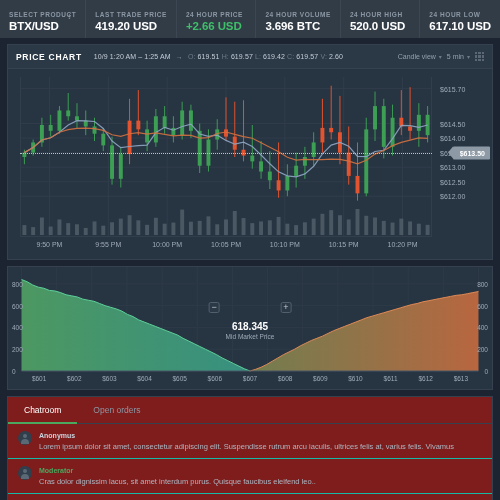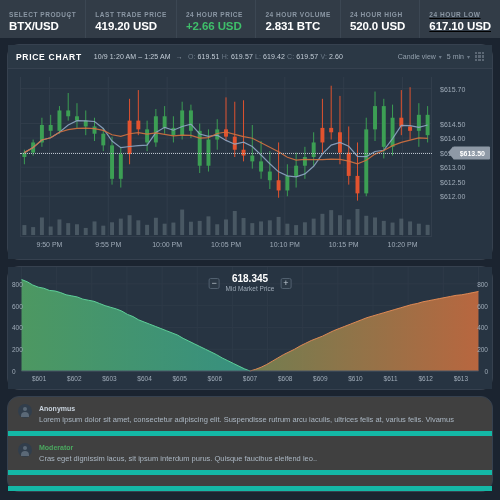--- a/index.html
+++ b/index.html
@@ -19,21 +19,21 @@
   }
   .ticker-cell {
     flex: 1 1 0;
     padding: 4px 9px 0 9px;
     border-right: 1px solid #3c4753;
     position: relative;
     display: flex;
     flex-direction: column;
     justify-content: center;
   }
-  .ticker-cell:last-child { border-right: none; text-decoration: underline; }
+  .ticker-cell:last-child { border-right: none; }
   .ticker-label {
     font-size: 6.5px;
     letter-spacing: 0.55px;
     color: #8b97a4;
     font-weight: bold;
     text-transform: uppercase;
     line-height: 9px;
     white-space: nowrap;
   }
   .ticker-value {
@@ -47,23 +47,23 @@
   .ticker-value.up { color: #3fbf6a; }
   .select-caret {
     position: absolute;
     right: 14px; top: 13px;
     font-size: 8px; color: #9aa6b2; line-height: 8px;
   }
 
   
   .page { padding: 6px 7px 0 7px; }
   .card {
-    background: #404040;
+    background: #7f1d1d;
     border: 1px solid #36414f;
-    border-radius: 12px;
+    border-radius: 0;
     margin-bottom: 6px;
   }
 
   
   .chart-head {
     height: 24px;
     display: flex;
     align-items: center;
     padding: 0 8px;
     border-bottom: 1px solid #36414f;
@@ -129,21 +129,21 @@
   }
   svg { display: block; }
 
   
   .depth-body { position: relative; height: 122px; background: #273442; }
   .mid-price {
     position: absolute; left: 50%; top: 6px; transform: translateX(-50%);
     display: flex; align-items: center; gap: 6px; z-index: 5;
   }
   .mid-text { text-align: center; }
-  .mid-num { font-size: 10px; font-weight: bold; color: #ffffff; line-height: 11px; }
+  .mid-num { font-size: 10px; font-weight: bold; color: #ffffff; line-height: 11px; margin-top: 48px; }
   .mid-lbl { font-size: 6.5px; color: #9fabb8; line-height: 9px; white-space: nowrap; }
   .zbtn {
     width: 11px; height: 11px; border: 1px solid #51606f; border-radius: 2px;
     color: #c3ccd5; font-size: 9px; line-height: 9px; text-align: center;
     background: #2b3845; font-family: "Liberation Sans", sans-serif;
   }
   .depth-x {
     position: absolute; left: 0; right: 0; bottom: 2px; height: 12px;
   }
   .dxtick {
@@ -161,21 +161,21 @@
     padding: 0 16px; display: flex; align-items: center;
     font-size: 8.5px; color: #8b97a4; position: relative; white-space: nowrap;
   }
   .tab.active { color: #ffffff; }
   .tab.active::after {
     content: ''; position: absolute; left: 0; right: 0; bottom: -1px;
     height: 2px; background: #4aa85f;
   }
   .msg {
     display: flex; gap: 7px; padding: 6px 10px 5px 10px;
-    border-bottom: 5px solid #14b8a6;
+    border-bottom: 1px solid #14b8a6;
   }
   .avatar {
     width: 14px; height: 14px; border-radius: 50%; background: #313e4c;
     flex: 0 0 14px; position: relative; margin-top: 1px;
   }
   .avatar::before {
     content: ''; position: absolute; left: 50%; top: 3px;
     width: 4px; height: 4px; border-radius: 50%; background: #5b6977;
     transform: translateX(-50%);
   }
@@ -206,21 +206,21 @@
   <div class="ticker-cell">
     <div class="ticker-label">LAST TRADE PRICE</div>
     <div class="ticker-value">419.20 USD</div>
   </div>
   <div class="ticker-cell">
     <div class="ticker-label">24 HOUR PRICE</div>
     <div class="ticker-value up">+2.66 USD</div>
   </div>
   <div class="ticker-cell">
     <div class="ticker-label">24 HOUR VOLUME</div>
-    <div class="ticker-value">2.831 BTC</div>
+    <div class="ticker-value">3.696 BTC</div>
   </div>
   <div class="ticker-cell">
     <div class="ticker-label">24 HOUR HIGH</div>
     <div class="ticker-value">520.0 USD</div>
   </div>
   <div class="ticker-cell">
     <div class="ticker-label">24 HOUR LOW</div>
     <div class="ticker-value">617.10 USD</div>
   </div>
 </div>
@@ -526,33 +526,37 @@
           <div class="dxtick" style="left: 64.5231%;">$609</div>
           <div class="dxtick" style="left: 71.7846%;">$610</div>
           <div class="dxtick" style="left: 79.0462%;">$611</div>
           <div class="dxtick" style="left: 86.3077%;">$612</div>
           <div class="dxtick" style="left: 93.5692%;">$613</div>
         </div>
     </div>
   </div>
 
   <div class="card">
+    <div class="tabs">
+      <div class="tab active">Chatroom</div>
+      <div class="tab">Open orders</div>
+    </div>
     <div>
       <div class="msg">
         <div class="avatar"></div>
         <div class="msg-body">
           <div class="msg-author">Anonymus</div>
           <div class="msg-text">Lorem ipsum dolor sit amet, consectetur adipiscing elit. Suspendisse rutrum arcu iaculis, ultrices felis at, varius felis. Vivamus</div>
         </div>
       </div>
       <div class="msg">
         <div class="avatar"></div>
         <div class="msg-body">
           <div class="msg-author mod">Moderator</div>
-          <div class="msg-text">Cras eget dignissim lacus, sit ipsum interdum purus. Quisque faucibus eleifend leo..</div>
+          <div class="msg-text">Cras dolor dignissim lacus, sit amet interdum purus. Quisque faucibus eleifend leo..</div>
         </div>
       </div>
       <div class="msg">
         
         
       </div>
     </div>
   </div>
 </div>
 

